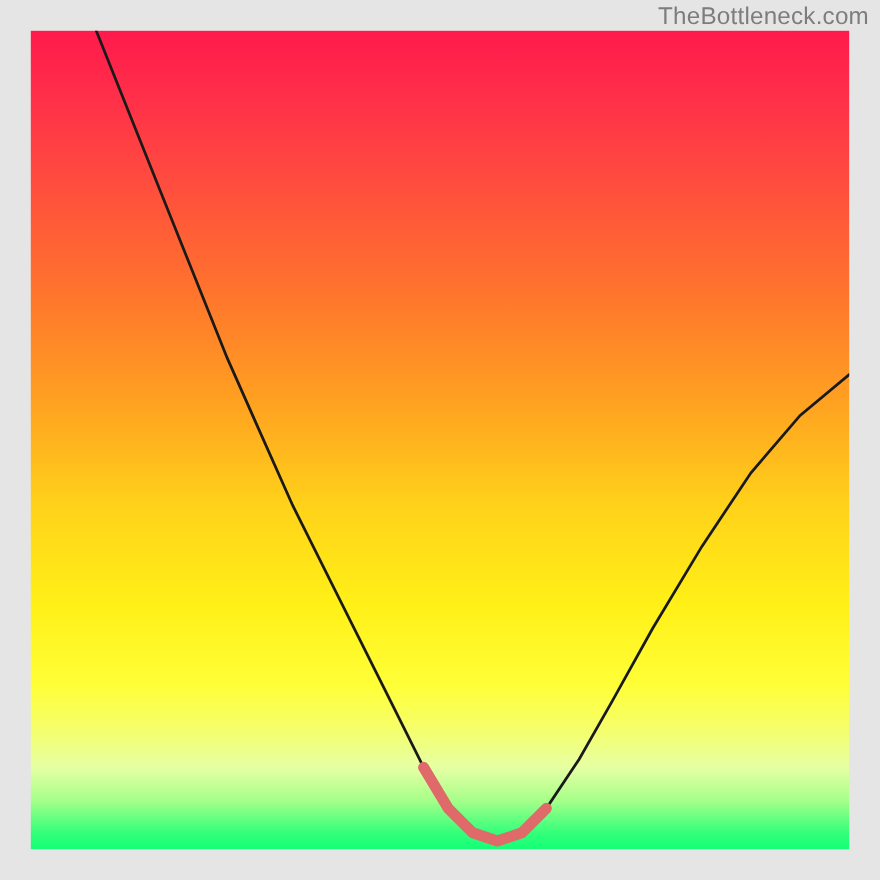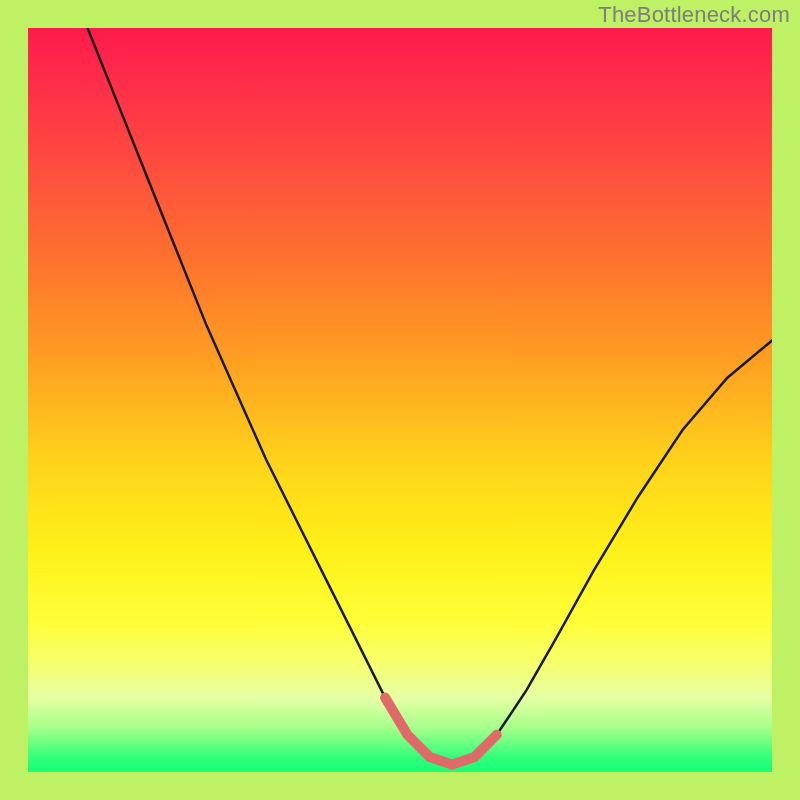--- a/index.html
+++ b/index.html
@@ -8,21 +8,21 @@
     width: 800px;
     height: 800px;
     background: #000;
     overflow: hidden;
     font-family: Arial, Helvetica, sans-serif;
   }
   .frame {
     position: relative;
     width: 800px;
     height: 800px;
-    background: #bef264;
+    background: #e5e5e5;
   }
   .plot-area {
     position: absolute;
     top: 28px;
     left: 28px;
     width: 744px;
     height: 744px;
     
     background: linear-gradient(to bottom,
        #ff1a4c 0%,

